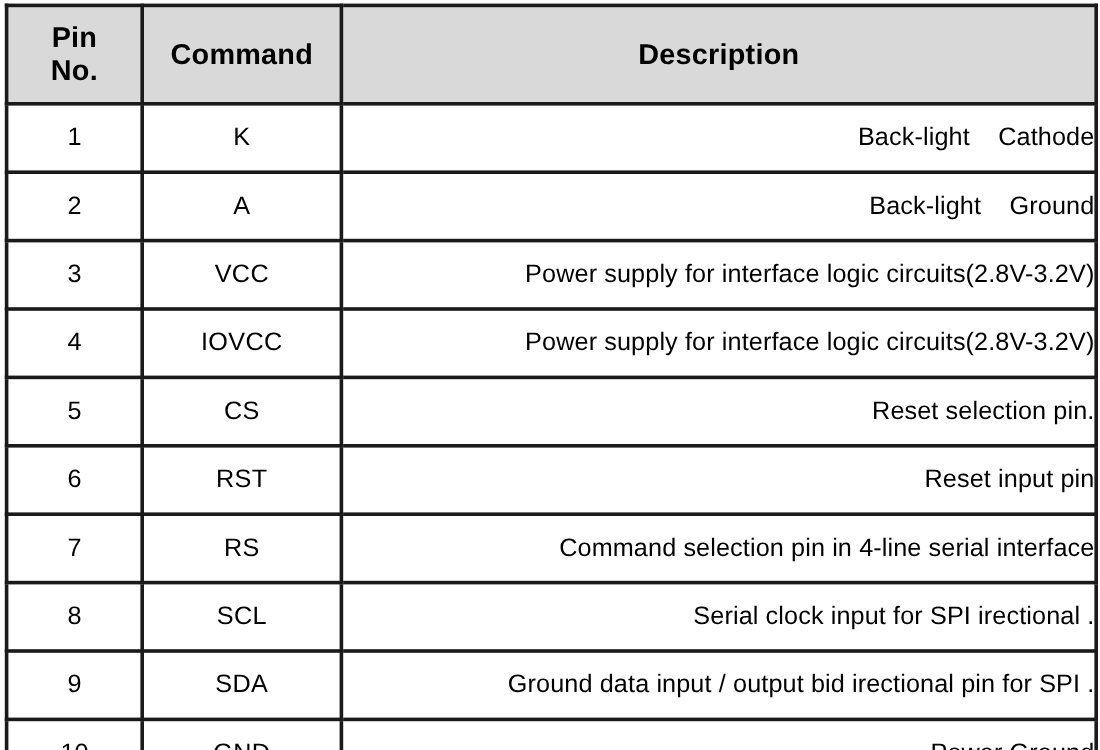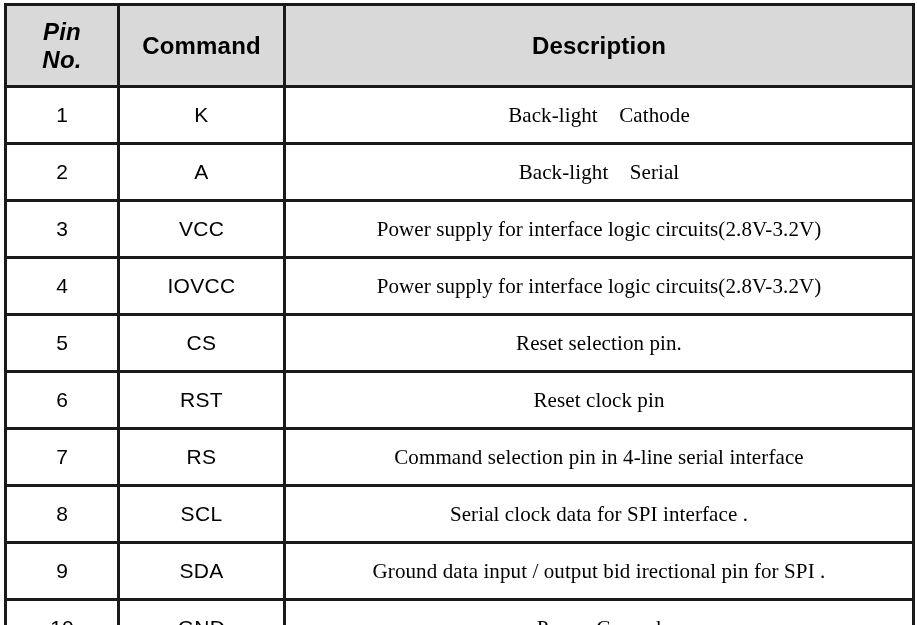--- a/index.html
+++ b/index.html
@@ -49,43 +49,42 @@
     text-align: center;
     vertical-align: middle;
     height: 79px;
     font-size: 24px;
     letter-spacing: 0.2px;
   }
   th.th-pin {
     line-height: 1.18;
     padding: 0 2px;
   }
-  th.th-pin .ln { display: block; font-style: italic; }
+  th.th-pin .ln { display: block; }
 
   
   table.pin-table tbody td {
     height: 54px;
     vertical-align: middle;
   }
   td.cell-pin {
     text-align: center;
     font-size: 21px;
   }
   td.cell-symbol {
     text-align: center;
     font-size: 21px;
     letter-spacing: 0.3px;
   }
   td.cell-desc {
-    text-align: center;
+    text-align: right;
     padding-left: 13px;
     font-size: 21px;
     letter-spacing: 0.1px;
     white-space: pre;
-    font-family: Liberation Serif, serif;
   }
 </style>
 </head>
 <body>
 
 <div id="pin-table-wrap">
   <table class="pin-table">
     <colgroup>
       <col class="col-pin">
       <col class="col-symbol">
@@ -103,51 +102,51 @@
     </thead>
     <tbody id="pin-table-body">
         <tr>
           <td class="cell-pin">1</td>
           <td class="cell-symbol">K</td>
           <td class="cell-desc">Back-light    Cathode</td>
         </tr>
         <tr>
           <td class="cell-pin">2</td>
           <td class="cell-symbol">A</td>
-          <td class="cell-desc">Back-light    Serial</td>
+          <td class="cell-desc">Back-light    Ground</td>
         </tr>
         <tr>
           <td class="cell-pin">3</td>
           <td class="cell-symbol">VCC</td>
           <td class="cell-desc">Power supply for interface logic circuits(2.8V-3.2V)</td>
         </tr>
         <tr>
           <td class="cell-pin">4</td>
           <td class="cell-symbol">IOVCC</td>
           <td class="cell-desc">Power supply for interface logic circuits(2.8V-3.2V)</td>
         </tr>
         <tr>
           <td class="cell-pin">5</td>
           <td class="cell-symbol">CS</td>
           <td class="cell-desc">Reset selection pin.</td>
         </tr>
         <tr>
           <td class="cell-pin">6</td>
           <td class="cell-symbol">RST</td>
-          <td class="cell-desc">Reset clock pin</td>
+          <td class="cell-desc">Reset input pin</td>
         </tr>
         <tr>
           <td class="cell-pin">7</td>
           <td class="cell-symbol">RS</td>
           <td class="cell-desc">Command selection pin in 4-line serial interface</td>
         </tr>
         <tr>
           <td class="cell-pin">8</td>
           <td class="cell-symbol">SCL</td>
-          <td class="cell-desc">Serial clock data for SPI interface .</td>
+          <td class="cell-desc">Serial clock input for SPI irectional .</td>
         </tr>
         <tr>
           <td class="cell-pin">9</td>
           <td class="cell-symbol">SDA</td>
           <td class="cell-desc">Ground data input / output bid irectional pin for SPI .</td>
         </tr>
         <tr>
           <td class="cell-pin">10</td>
           <td class="cell-symbol">GND</td>
           <td class="cell-desc">Power Ground</td>

